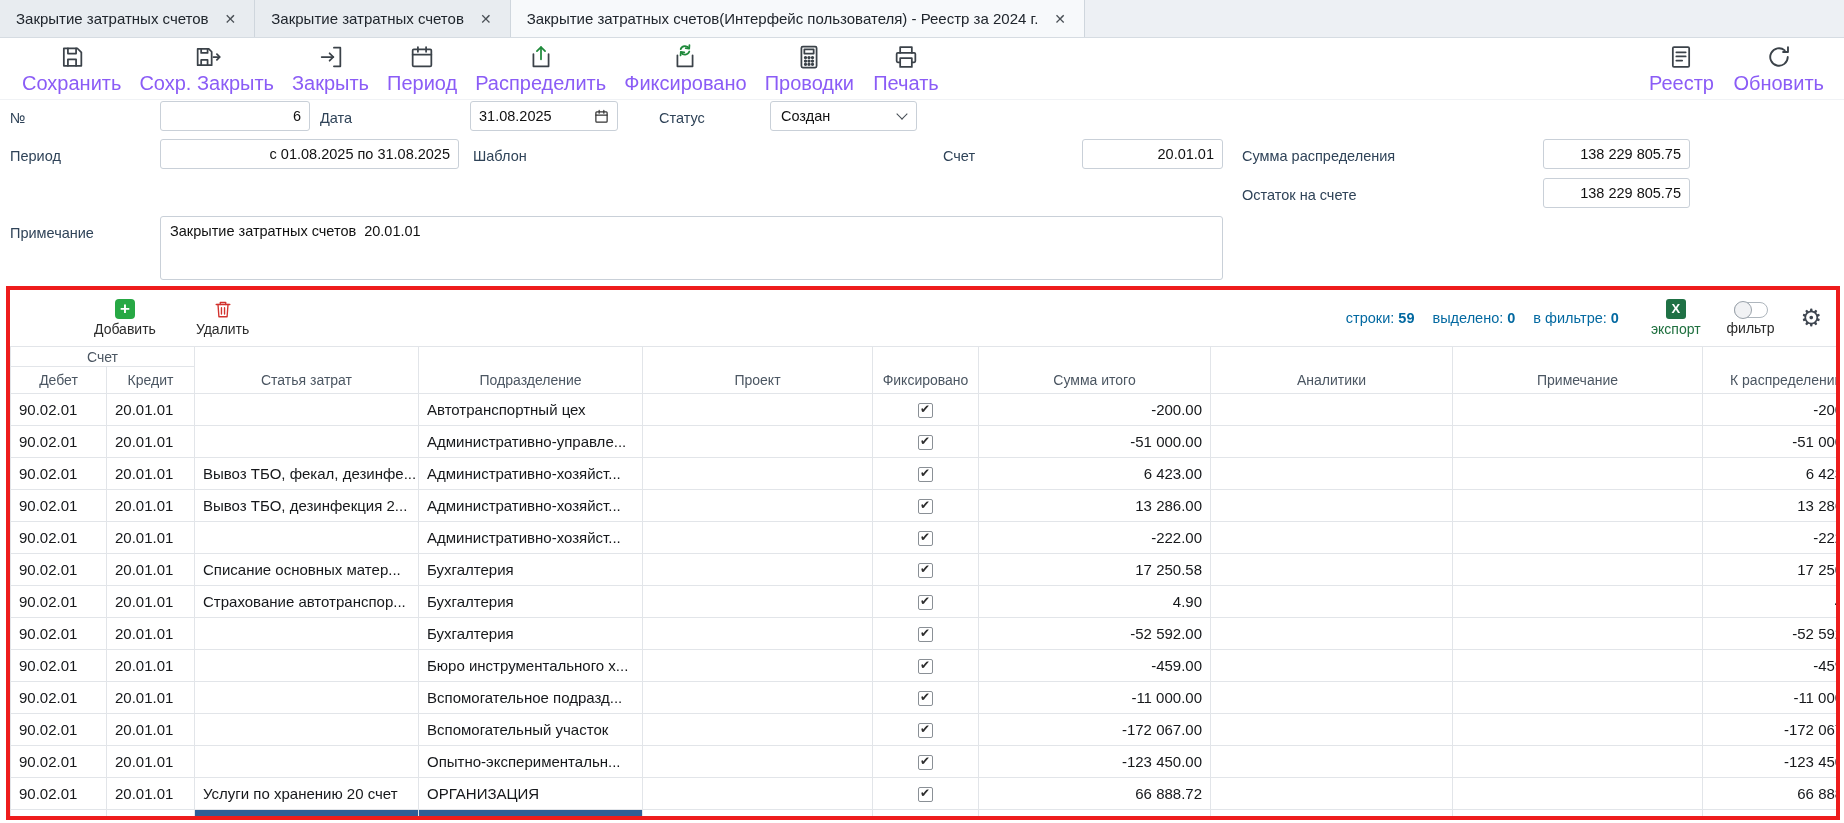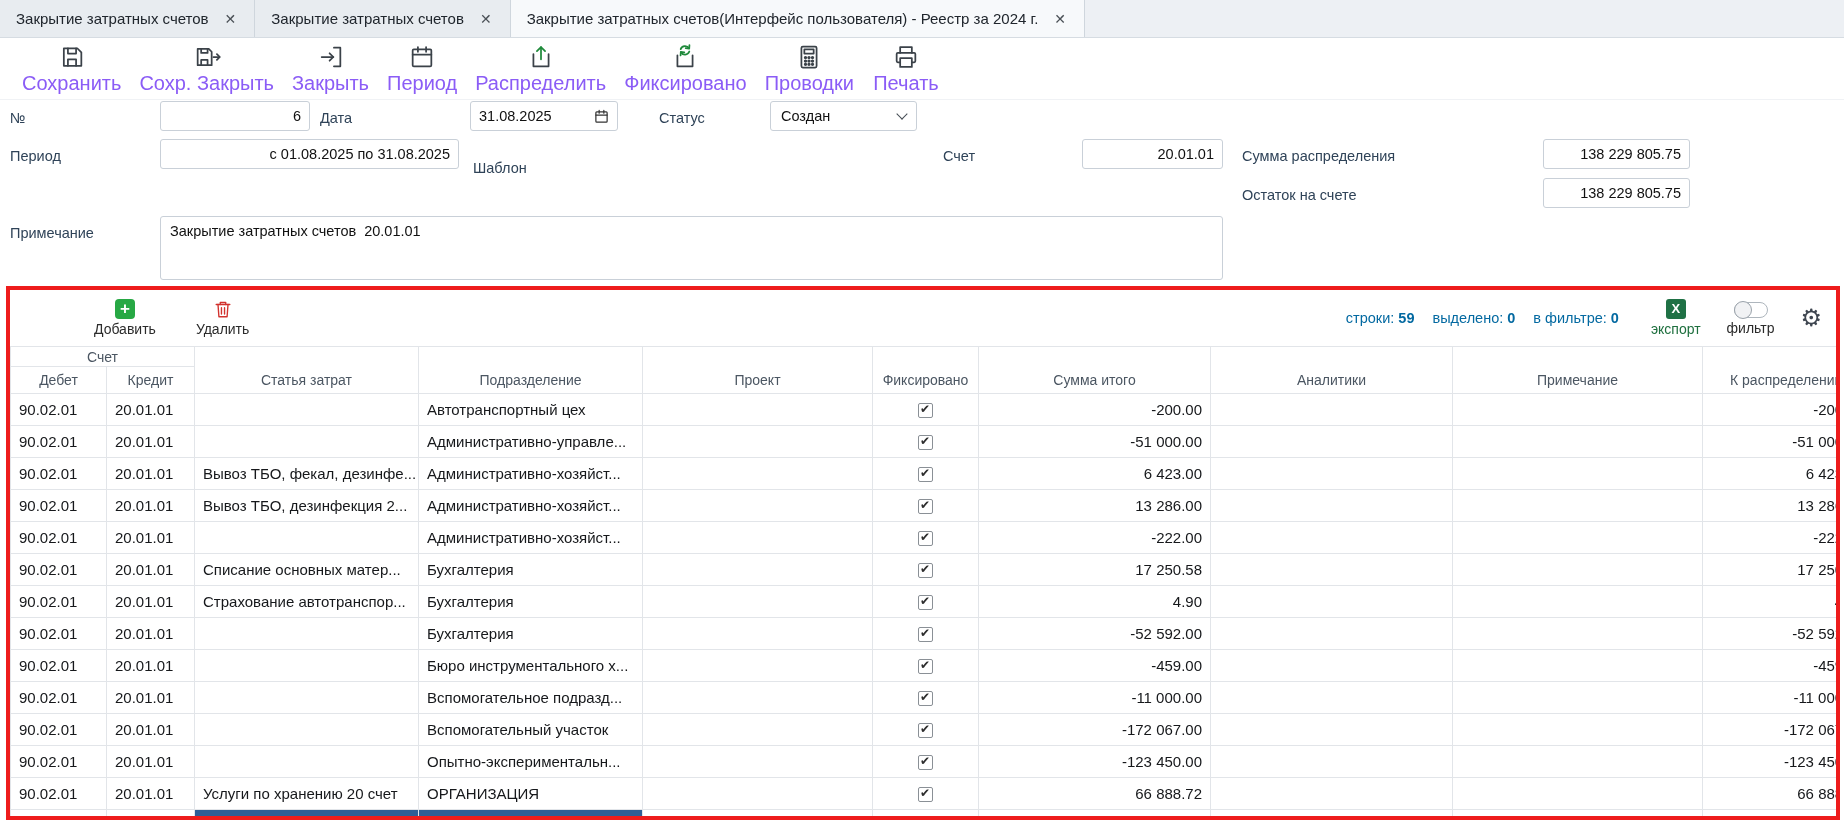--- a/index.html
+++ b/index.html
@@ -180,20 +180,36 @@
     </div>
     <div class="tbtn">
       <svg class="ticon" width="28" height="28" viewBox="0 0 24 24" fill="none" stroke="#3b4249" stroke-width="1.5" stroke-linecap="round" stroke-linejoin="round">
         <rect x="4" y="8.5" width="16" height="8" rx="1"></rect>
           <path d="M7 8.5V3.5h10v5"></path>
           <rect x="7" y="13" width="10" height="7.5" fill="#fff"></rect>
       </svg>
       <span class="tlabel">Печать</span>
     </div>
   </div>
+  <div class="tgroup">
+    <div class="tbtn">
+      <svg class="ticon" width="28" height="28" viewBox="0 0 24 24" fill="none" stroke="#3b4249" stroke-width="1.5" stroke-linecap="round" stroke-linejoin="round">
+        <rect x="5" y="3.5" width="14" height="17" rx="1"></rect>
+          <path d="M8 8h8M8 11.5h8M8 15h5"></path>
+      </svg>
+      <span class="tlabel">Реестр</span>
+    </div>
+    <div class="tbtn">
+      <svg class="ticon" width="28" height="28" viewBox="0 0 24 24" fill="none" stroke="#3b4249" stroke-width="1.6" stroke-linecap="round" stroke-linejoin="round">
+        <path d="M19.5 12a7.5 7.5 0 1 1-2.6-5.7"></path>
+          <path d="M19.7 3.5v4.2h-4.2"></path>
+      </svg>
+      <span class="tlabel">Обновить</span>
+    </div>
+  </div>
 </div>
 
 <div class="formzone">
   <span class="flabel" style="left:10px; top:10px;">№</span>
   <input class="finput num" style="left: 160px; top: 1px; width: 150px;" value="6">
 
   <span class="flabel" style="left:320px; top:10px;">Дата</span>
   <div class="datebox" style="left:470px; top:1px; width:148px;">
     <span>31.08.2025</span>
     <svg width="15" height="15" viewBox="0 0 16 16" fill="none" stroke="#333" stroke-width="1.3" stroke-linecap="round">
@@ -204,21 +220,21 @@
 
   <span class="flabel" style="left:659px; top:10px;">Статус</span>
   <div class="fselect" style="left:770px; top:1px; width:147px;">
     <span>Создан</span>
     <span class="chev"></span>
   </div>
 
   <span class="flabel" style="left:10px; top:48px;">Период</span>
   <input class="finput" style="left: 160px; top: 39px; width: 299px;" value="с 01.08.2025 по 31.08.2025">
 
-  <span class="flabel" style="left:473px; top:60px;">Шаблон</span>
+  <span class="flabel" style="left:473px; top:48px;">Шаблон</span>
 
   <span class="flabel" style="left:943px; top:48px;">Счет</span>
   <input class="finput" style="left: 1082px; top: 39px; width: 141px;" value="20.01.01">
 
   <span class="flabel" style="left:1242px; top:48px;">Сумма распределения</span>
   <input class="finput num" style="left: 1543px; top: 39px; width: 147px;" value="138 229 805.75">
 
   <span class="flabel" style="left:1242px; top:87px;">Остаток на счете</span>
   <input class="finput num" style="left: 1543px; top: 78px; width: 147px;" value="138 229 805.75">
 

